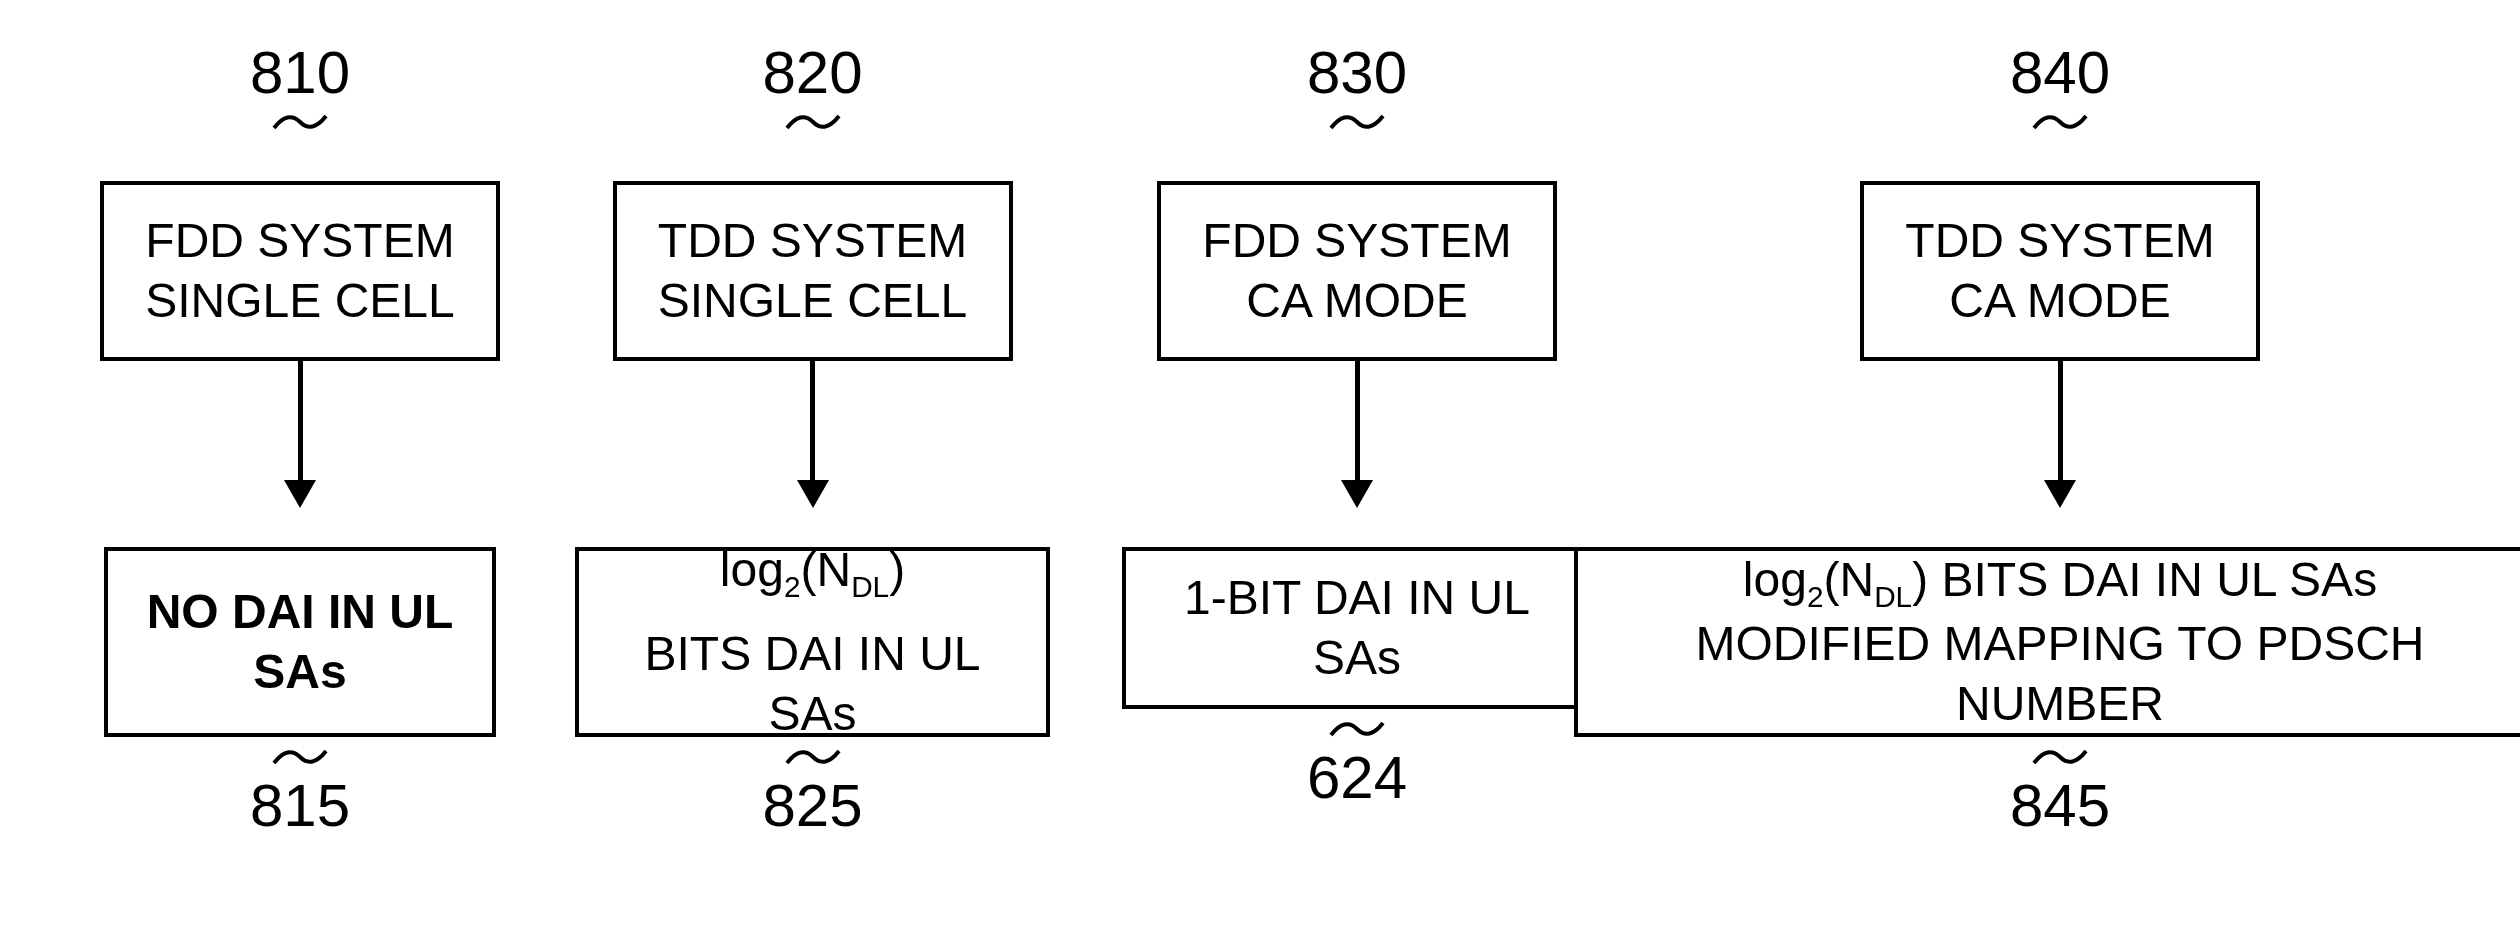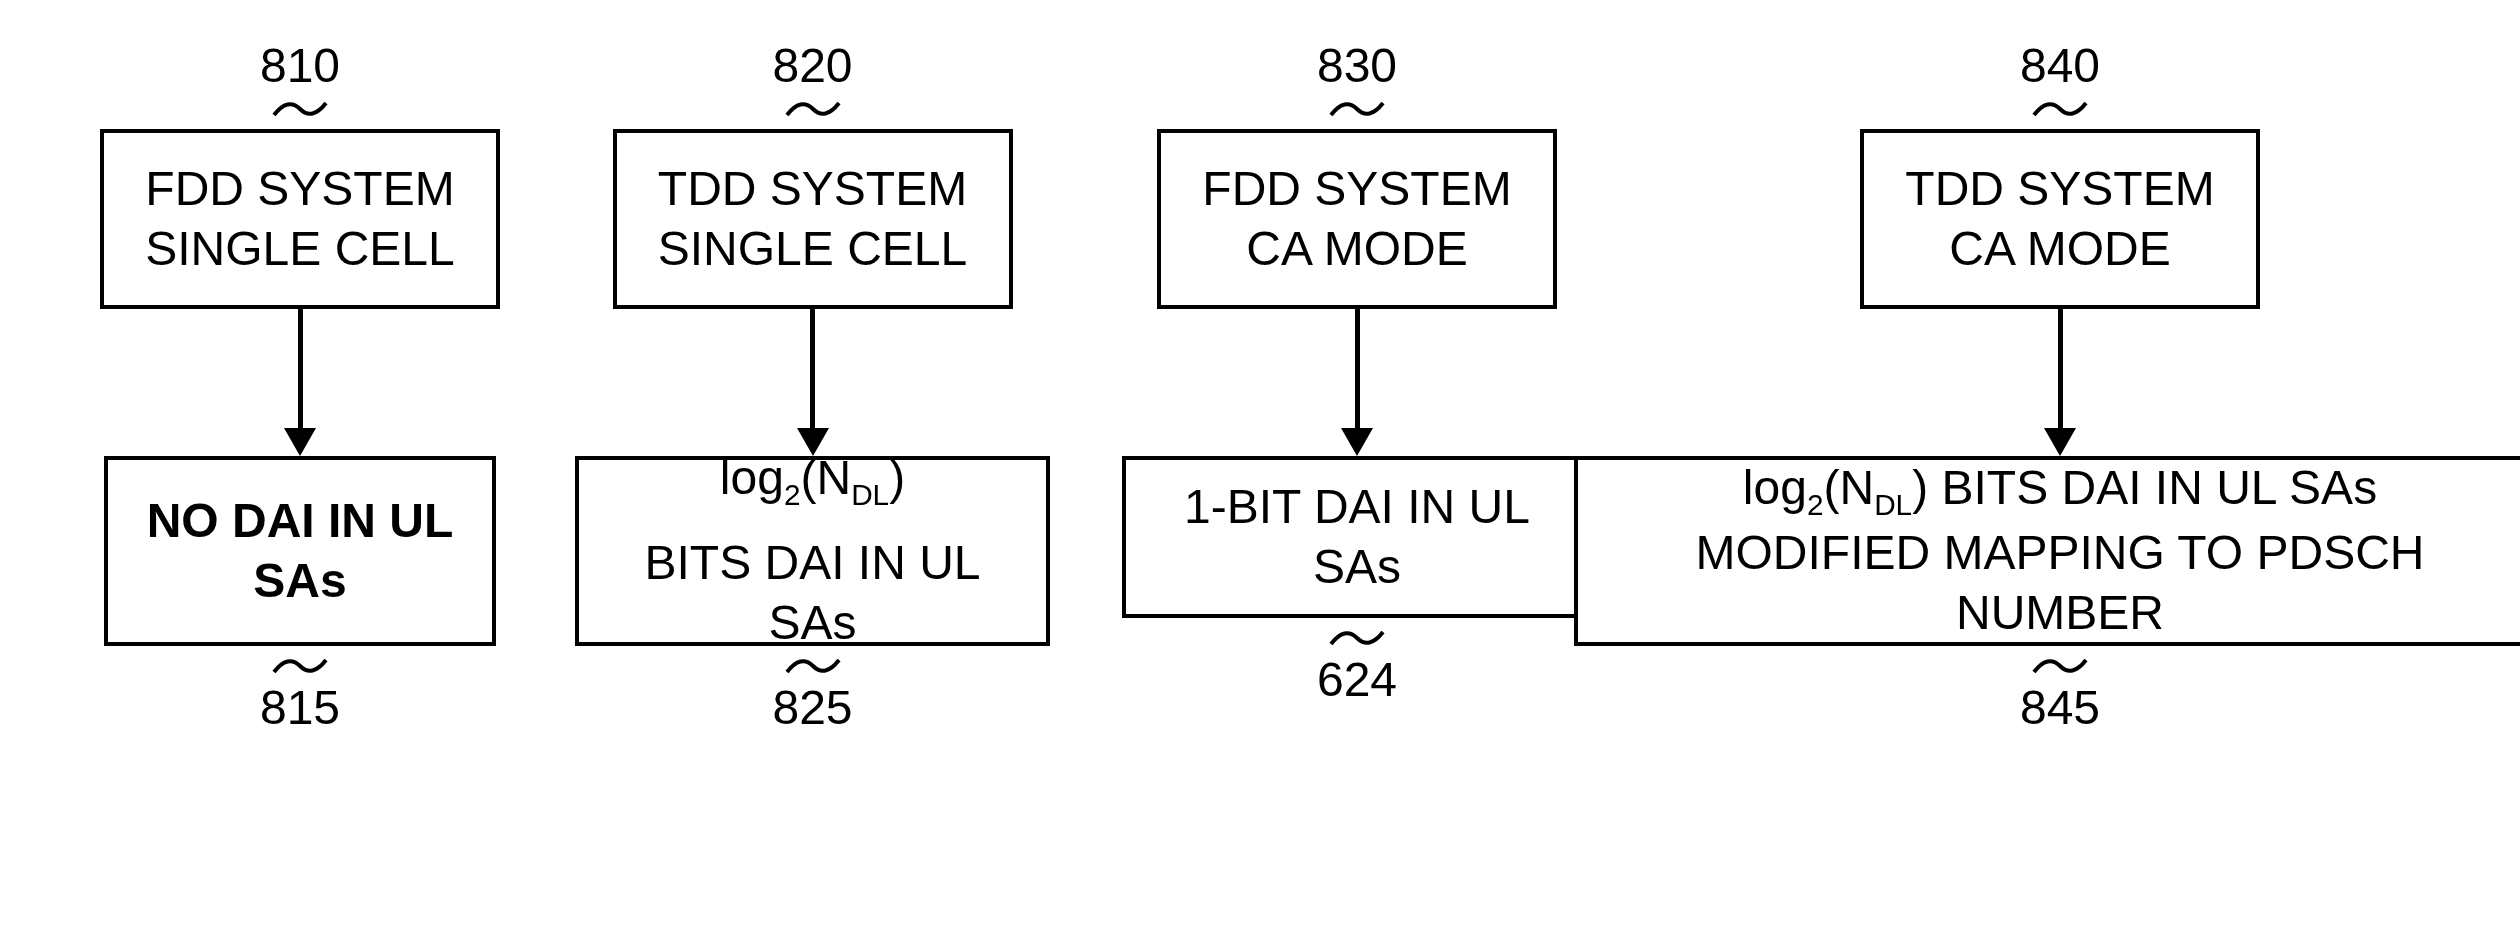--- a/index.html
+++ b/index.html
@@ -10,39 +10,40 @@
     height: 938px;
     position: relative;
   }
   .col {
     position: absolute;
     display: flex;
     flex-direction: column;
     align-items: center;
   }
   .ref-label {
-    font-size: 48px;
+    font-size: 60px;
     text-align: center;
     line-height: 1.1;
   }
   .tilde-svg {
     display: block;
     margin: 2px auto 6px auto;
   }
   .box {
     border: 4px solid #000;
     background: #fff;
     display: flex;
     flex-direction: column;
     align-items: center;
     justify-content: center;
     padding: 17px 28px;
     text-align: center;
     font-size: 48px;
     line-height: 1.25;
+    margin-top: 39px;
   }
   .arrow-wrap {
     display: flex;
     flex-direction: column;
     align-items: center;
   }
   .arrow-shaft {
     width: 5px;
     height: 120px;
     background: #000;

